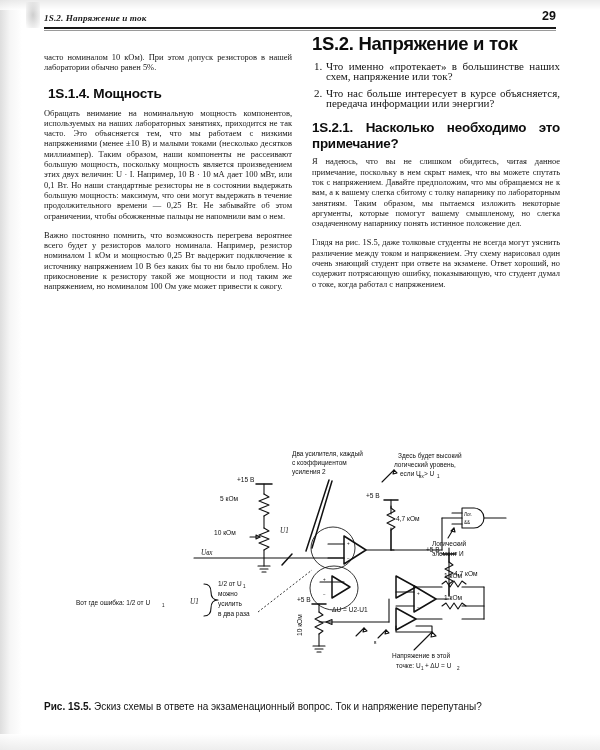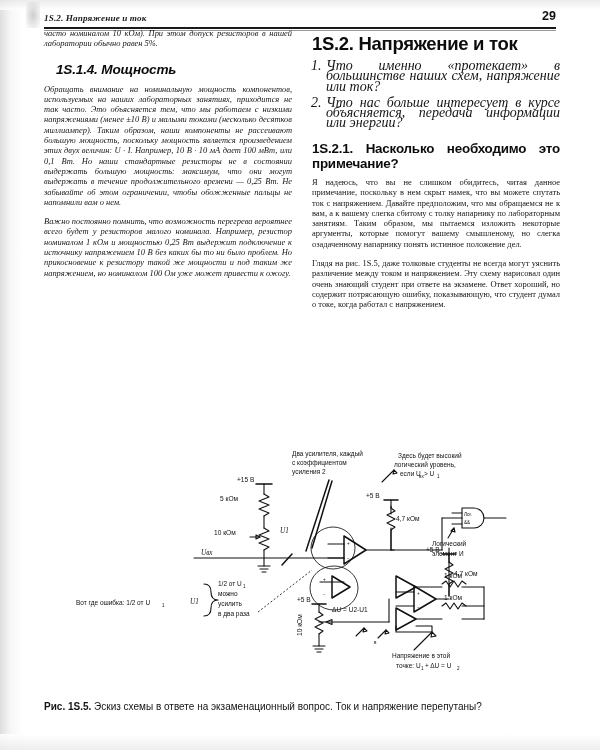--- a/index.html
+++ b/index.html
@@ -58,46 +58,46 @@
   }
 
   
   .col{
     position:absolute;width:248px;
     font-size:8.45px;line-height:10.3px;
     text-align:justify;
     color:#141414;
     -webkit-hyphens:auto;hyphens:auto;
   }
-  .col.left{left:44px;top:28px;font-style:italic;}
+  .col.left{left:44px;top:52px;}
   .col.right{left:312px;top:33px;}
 
   .col p{margin:0 0 9px 0;text-indent:0;}
 
   h2.sec{
     font-family:"Liberation Sans", sans-serif;
     font-weight:700;font-size:13.6px;line-height:16px;
-    margin:13px 0 6px 12px;color:#0c0c0c;letter-spacing:-.2px;
+    margin:13px 0 6px 4px;color:#0c0c0c;letter-spacing:-.2px;
   }
   h1.sec-big{
     font-family:"Liberation Sans", sans-serif;
     font-weight:700;font-size:18.5px;line-height:21px;
     margin:0 0 7px 0;color:#0c0c0c;letter-spacing:-.3px;
   }
   h2.sec-sub{
     font-family:"Liberation Sans", sans-serif;
     font-weight:700;font-size:13.4px;line-height:15.6px;
     margin:12px 0 5px 0;color:#0c0c0c;letter-spacing:-.2px;
   }
   ol.qlist{
     margin:7px 0 0 0;padding:0 0 0 13px;
   }
   ol.qlist li{
     margin:0 0 6px 0;padding-left:1px;
-    font-size:14px;line-height:10.3px;text-align:justify;font-style:italic;
+    font-size:11px;line-height:10.3px;text-align:justify;
   }
 
   
   .figure{
     position:absolute;left:44px;top:436px;width:512px;height:265px;
   }
   .figure svg{display:block;}
   .figcap{
     position:absolute;left:44px;top:702px;width:512px;
     font-family:"Liberation Sans", sans-serif;

